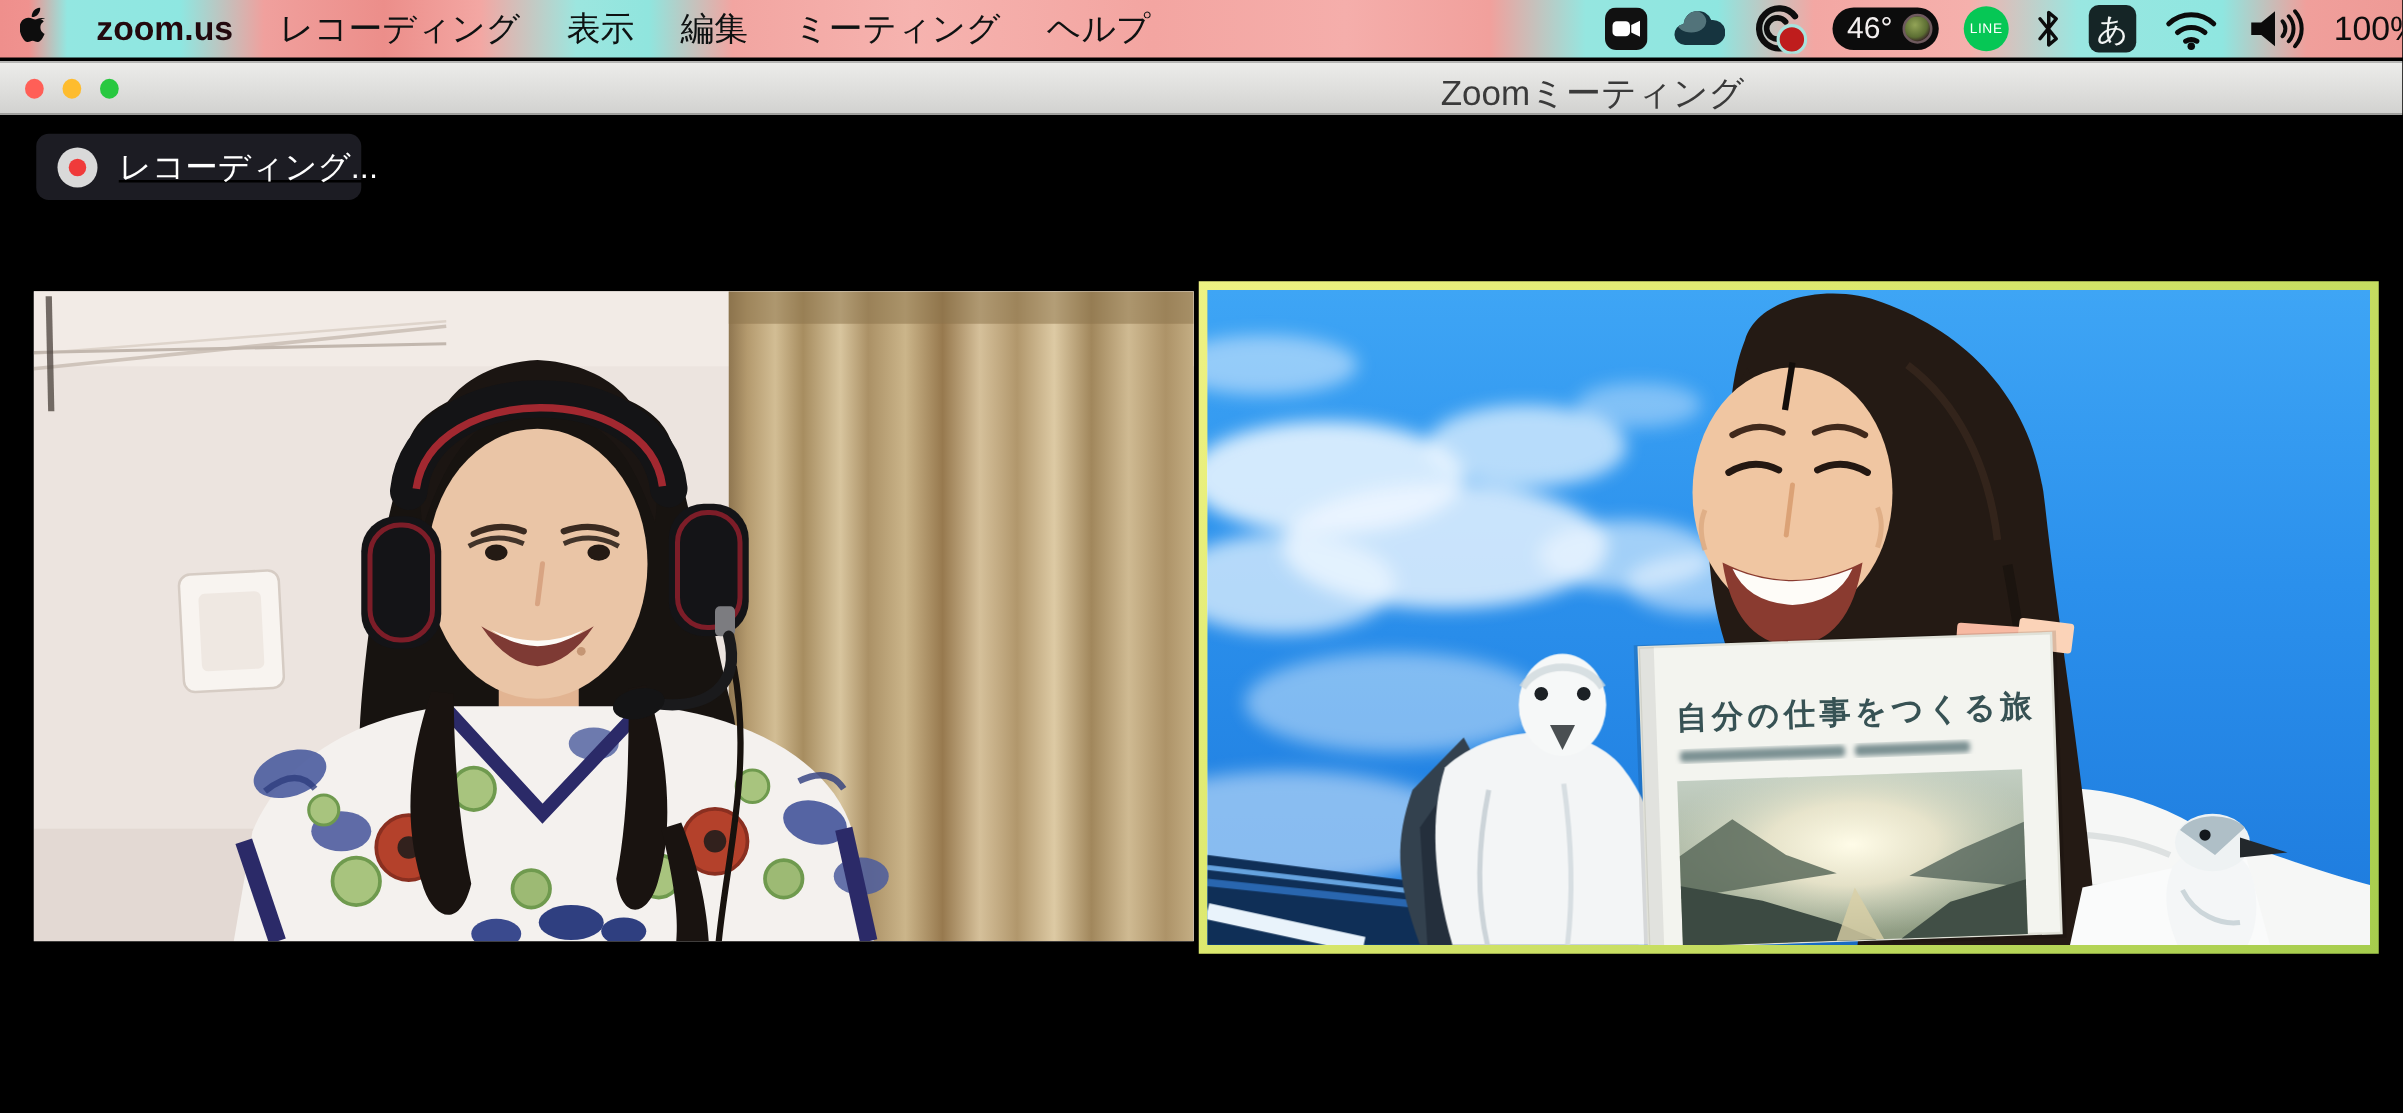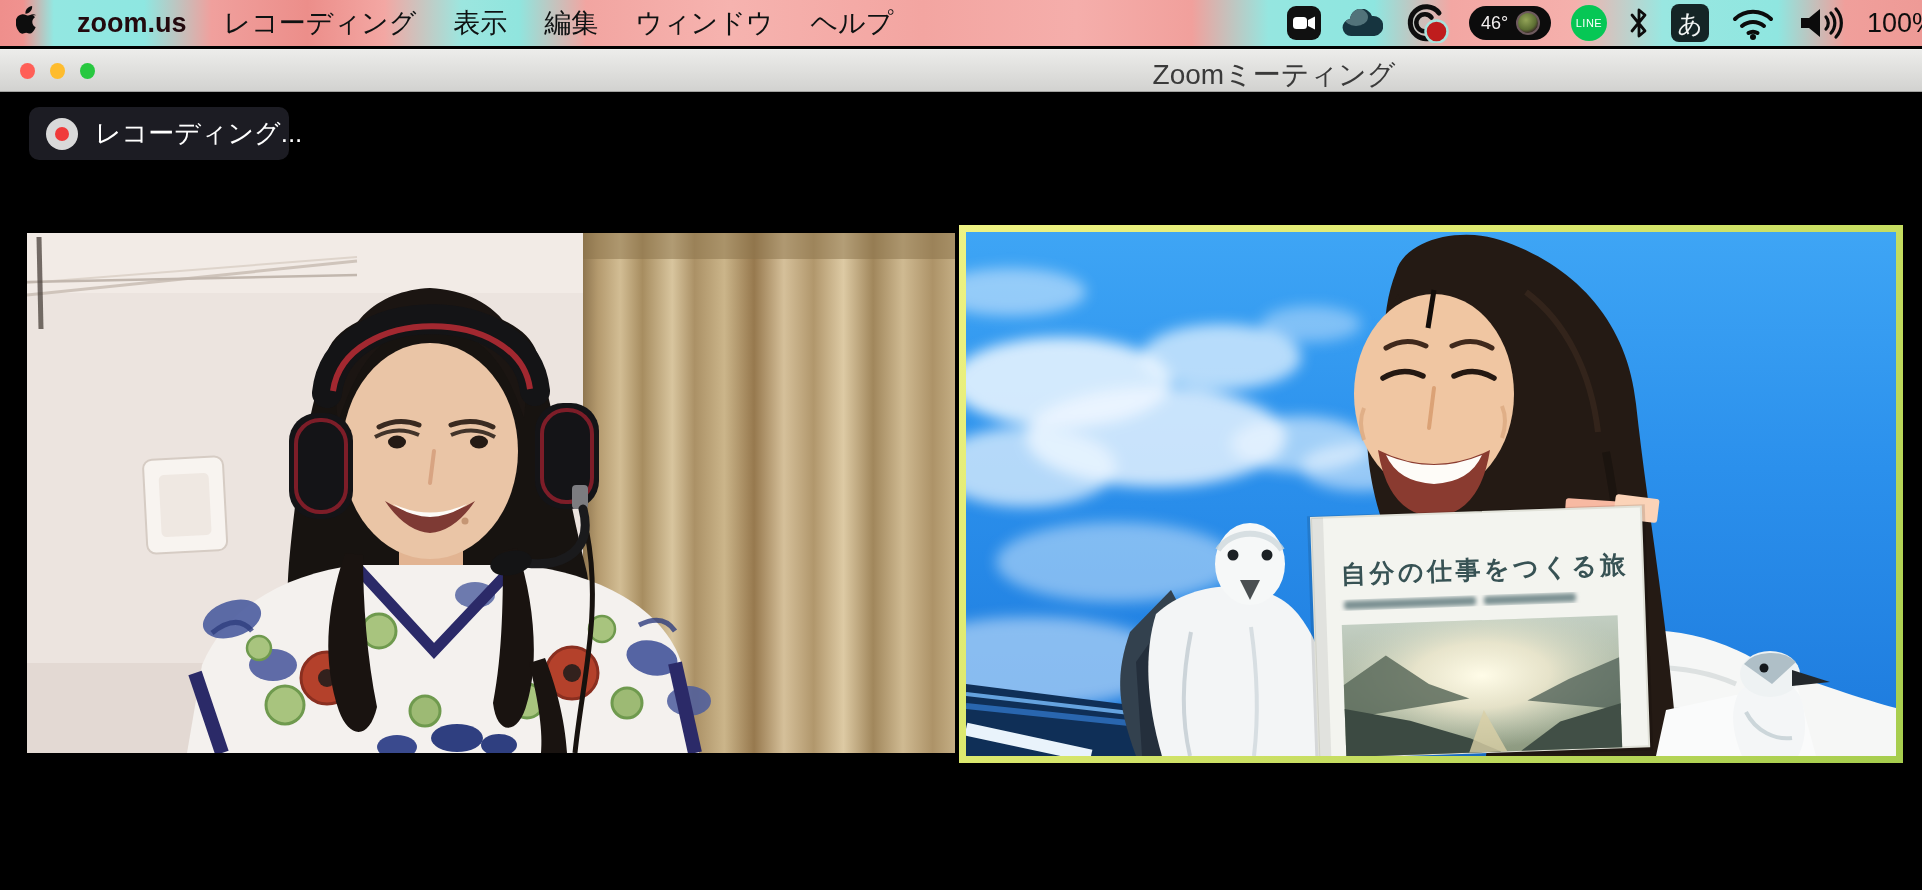--- a/index.html
+++ b/index.html
@@ -20,21 +20,21 @@
       #f09f9b 96%, #ee9a96 100%);
     display:flex;align-items:center;font-size:27px;color:#101314;
   }
   .mb-left{display:flex;align-items:center;gap:37px;padding-left:16px;white-space:nowrap;}
   .mb-app{font-weight:700;color:#23090e;}
   .mb-item{color:#0e1212;}
   .mb-right{margin-left:auto;display:flex;align-items:center;gap:20px;margin-right:-14px;}
   .mb-right svg{display:block;}
   .pill{height:34px;min-width:82px;border-radius:17px;background:#0c0c0c;
     display:flex;align-items:center;gap:8px;padding:0 5px 0 12px;box-sizing:border-box;}
-  .pill .t{color:#f3efef;font-size:18px;}
+  .pill .t{color:#f3efef;font-size:24px;}
   .dial{width:24px;height:24px;border-radius:50%;
     background:radial-gradient(circle at 40% 35%, #93a457, #5c6e33 55%, #3b2d27 74%, #6e5d60 100%);
     border:2px solid #6e5a5e;box-sizing:border-box;}
   .line-badge{width:36px;height:36px;border-radius:50%;background:#06c755;
     display:flex;align-items:center;justify-content:center;color:#fff;
     font-weight:400;font-size:11px;letter-spacing:.5px;}
   .ime-badge{width:38px;height:38px;border-radius:8px;background:#152526;
     display:flex;align-items:center;justify-content:center;color:#f2f5f4;font-size:25px;}
   .battery{font-size:27px;color:#0d0d0d;white-space:nowrap;}
   
@@ -45,21 +45,21 @@
   }
   .tl{position:absolute;top:13px;width:15px;height:16px;border-radius:50%;}
   .tl-red{left:20px;background:#ff5f57;}
   .tl-yellow{left:50px;background:#febc2e;}
   .tl-green{left:80px;background:#28c840;}
   .win-title{position:absolute;left:1274px;top:6px;transform:translateX(-50%);
     font-size:28px;color:#3a3a3a;}
   
   .rec-badge{position:absolute;left:29px;top:107px;width:260px;height:53px;
     background:#1c1c23;border-radius:10px;display:flex;align-items:center;
-    gap:17px;padding-left:17px;box-sizing:border-box;}
+    gap:17px;padding-left:17px;box-sizing:border-box;text-decoration:underline;}
   .rec-circle{width:32px;height:32px;border-radius:50%;background:#d9d9d9;position:relative;flex:none;}
   .rec-dot{position:absolute;inset:9px;border-radius:50%;background:#f03a3a;}
   .rec-label{color:#fff;font-size:26px;white-space:nowrap;}
   
   .tile-left{position:absolute;left:27px;top:233px;width:928px;height:520px;
     overflow:hidden;background:#ece4df;}
   .tile-right{position:absolute;left:959px;top:225px;width:944px;height:538px;box-sizing:border-box;
     padding:7px;background:linear-gradient(135deg,#eef283 0%,#dde96f 35%,#a6cd4d 100%);}
   .tile-right-inner{position:relative;width:930px;height:524px;overflow:hidden;background:#2e93ee;}
   .scene{display:block;}
@@ -72,21 +72,21 @@
     <span>
       <svg width="24" height="28" viewBox="0 0 32 38">
         <path fill="#0d0d0d" d="M21.6 0c.4 2.8-.8 5.4-2.3 7.2-1.6 1.9-4.3 3.4-6.8 3.2-.4-2.7.9-5.4 2.4-7.1C16.6 1.4 19.4.1 21.6 0z"></path>
         <path fill="#0d0d0d" d="M28.6 13.1c-3.5-2.1-6.6-1-8.7-.2-1 .4-1.9.7-2.8.7-.9 0-2-.4-3.1-.8-1.6-.6-3.3-1.2-5.1-1C5.2 12.2 2.2 14 0.7 17.1c-3.1 5.4-.8 13.5 2.2 17.9 1.5 2.2 3.3 4.6 5.7 4.5 1-.1 1.8-.4 2.6-.7.9-.4 1.8-.7 3-.7 1.1 0 2 .3 2.8.7.8.3 1.7.6 2.8.6 2.5 0 4-2.3 5.5-4.4 1.7-2.5 2.4-4.8 2.5-5-.1-.1-4.8-1.9-4.8-7.2 0-4.5 3.7-6.7 3.9-6.8-2.1-3.1-5.3-3.8-6.3-2.9z" transform="translate(0,0) scale(0.95)"></path>
       </svg>
     </span>
     <span class="mb-app">zoom.us</span>
     <span class="mb-item">レコーディング</span>
     <span class="mb-item">表示</span>
     <span class="mb-item">編集</span>
-    <span class="mb-item">ウィンドウ</span>
+    <span class="mb-item">ミーティング</span>
     <span class="mb-item">ヘルプ</span>
   </div>
 
   <div class="mb-right">
     <span>
       <svg width="34" height="34" viewBox="0 0 34 34">
         <rect x="0" y="0" width="34" height="34" rx="9" fill="#111"></rect>
         <rect x="6" y="11" width="14" height="12" rx="3.5" fill="#fff"></rect>
         <path d="M21 14 l7 -3.4 v12.8 l-7 -3.4 z" fill="#fff"></path>
       </svg>

